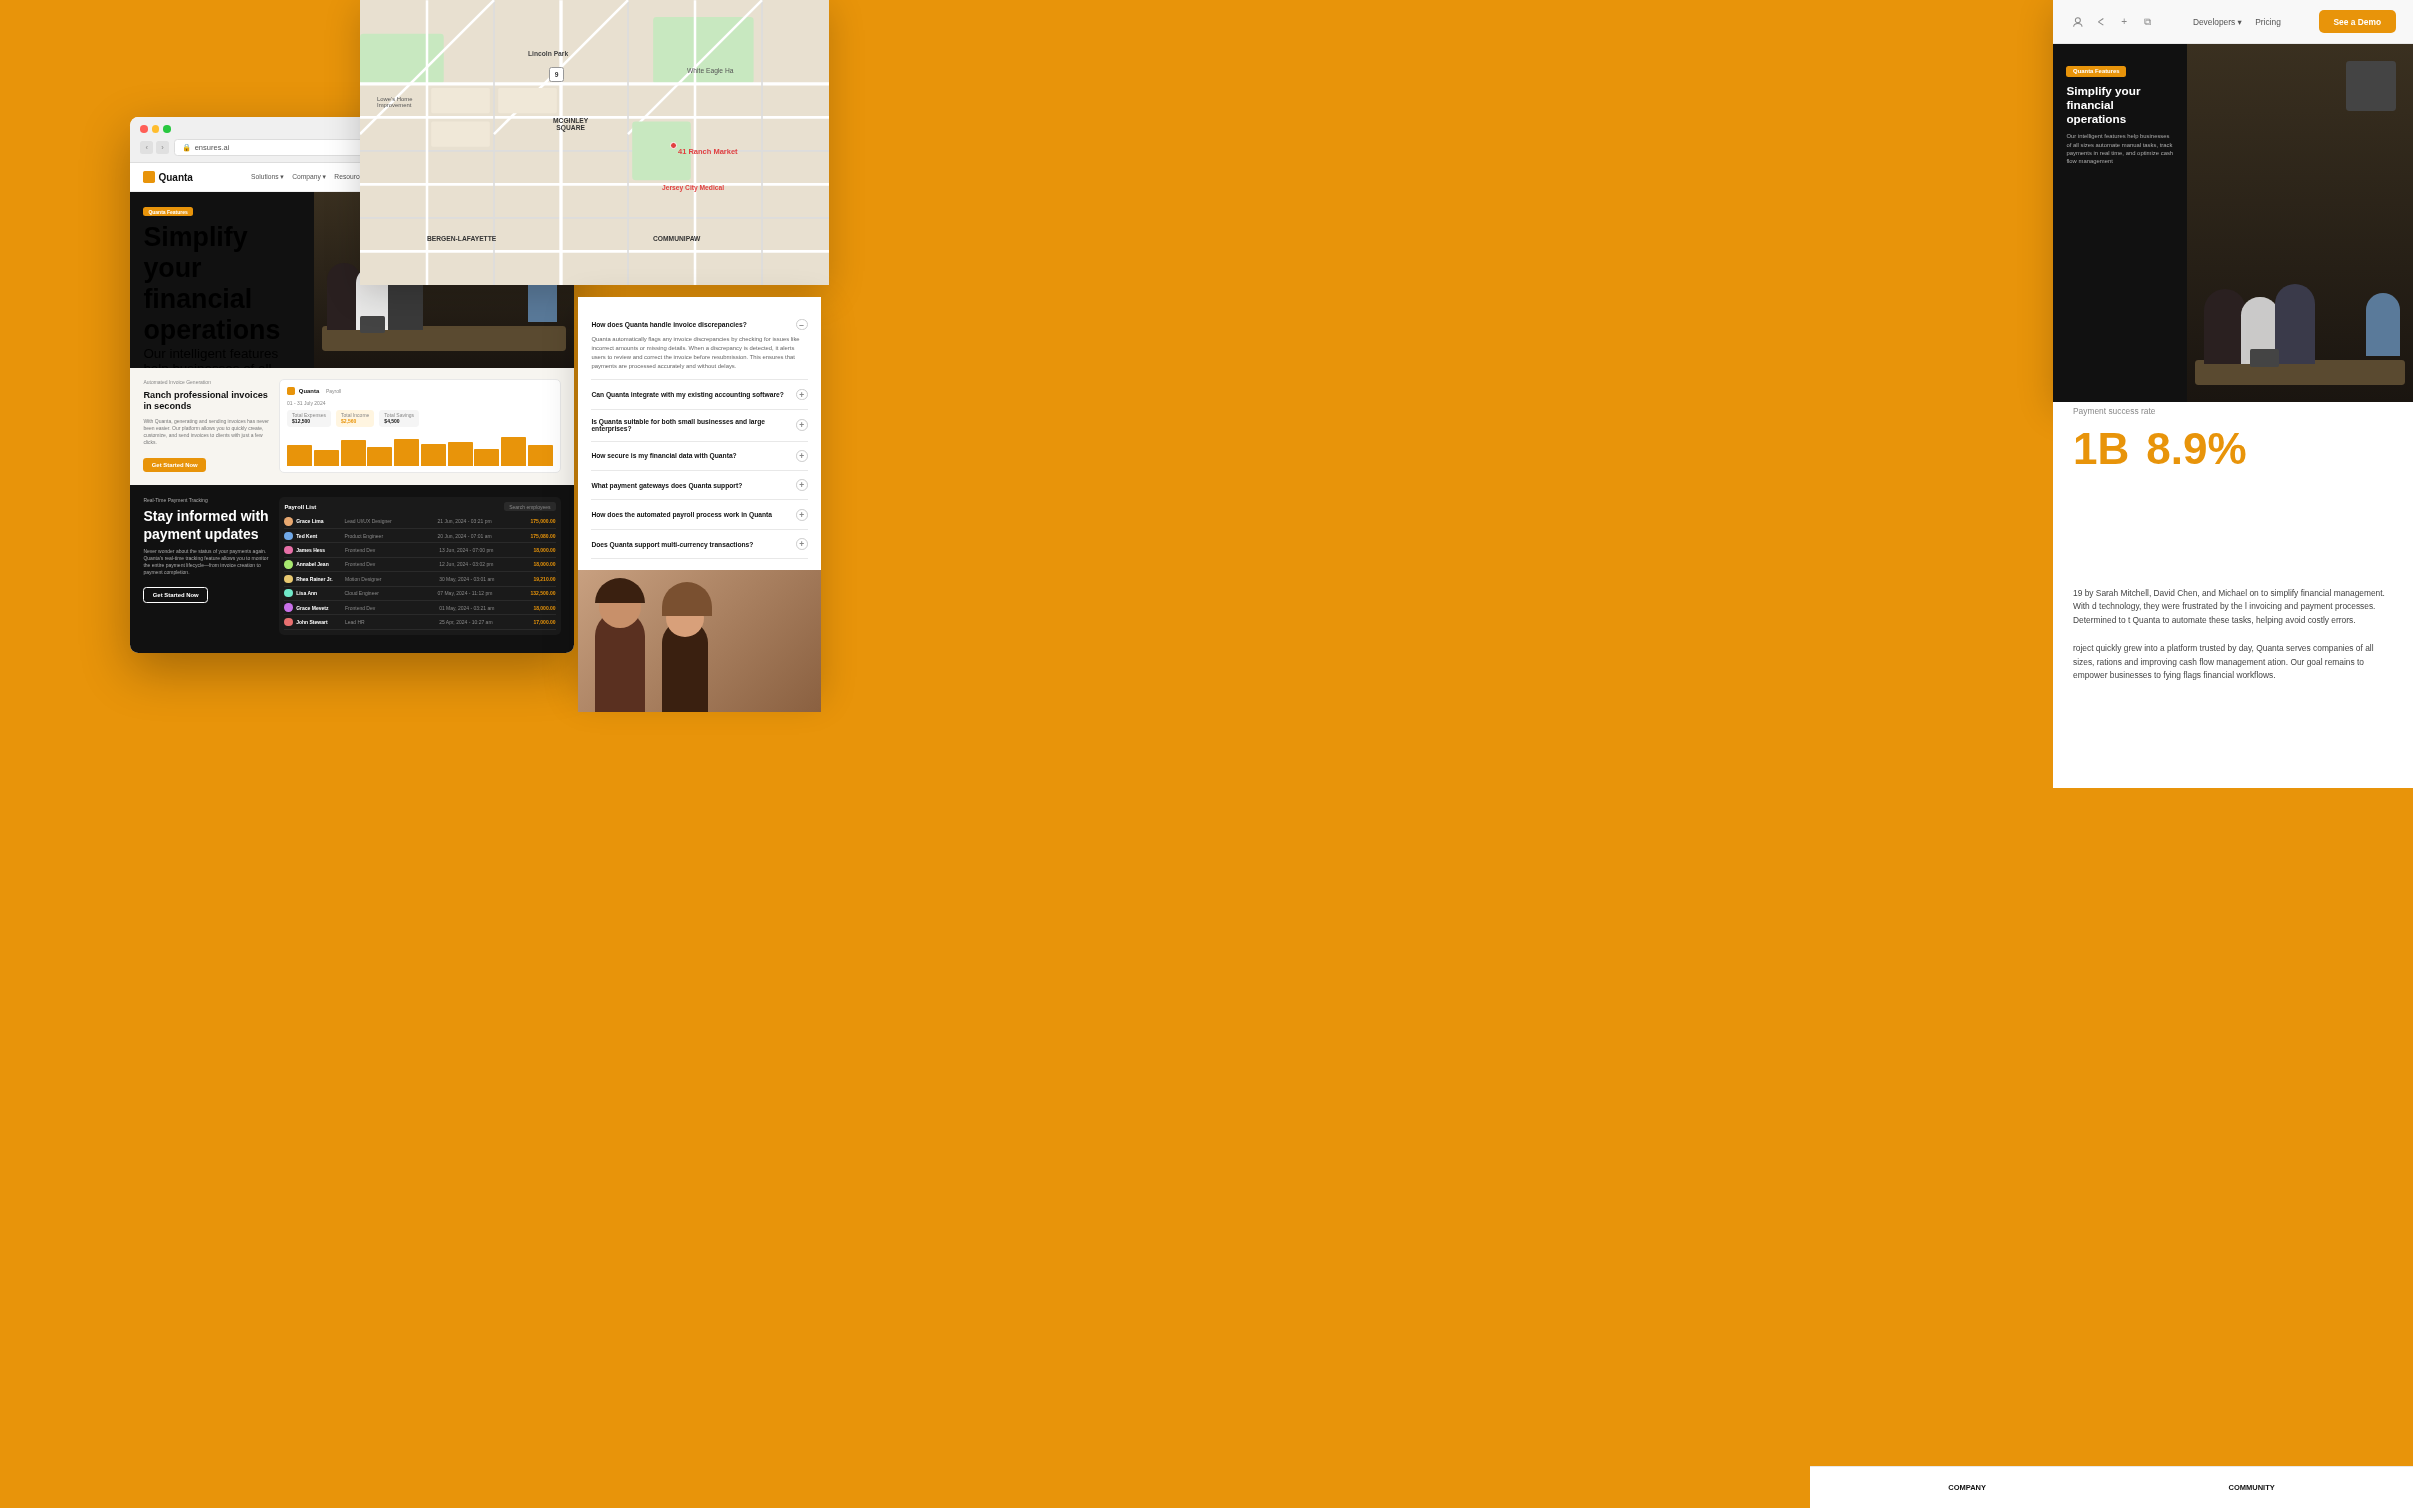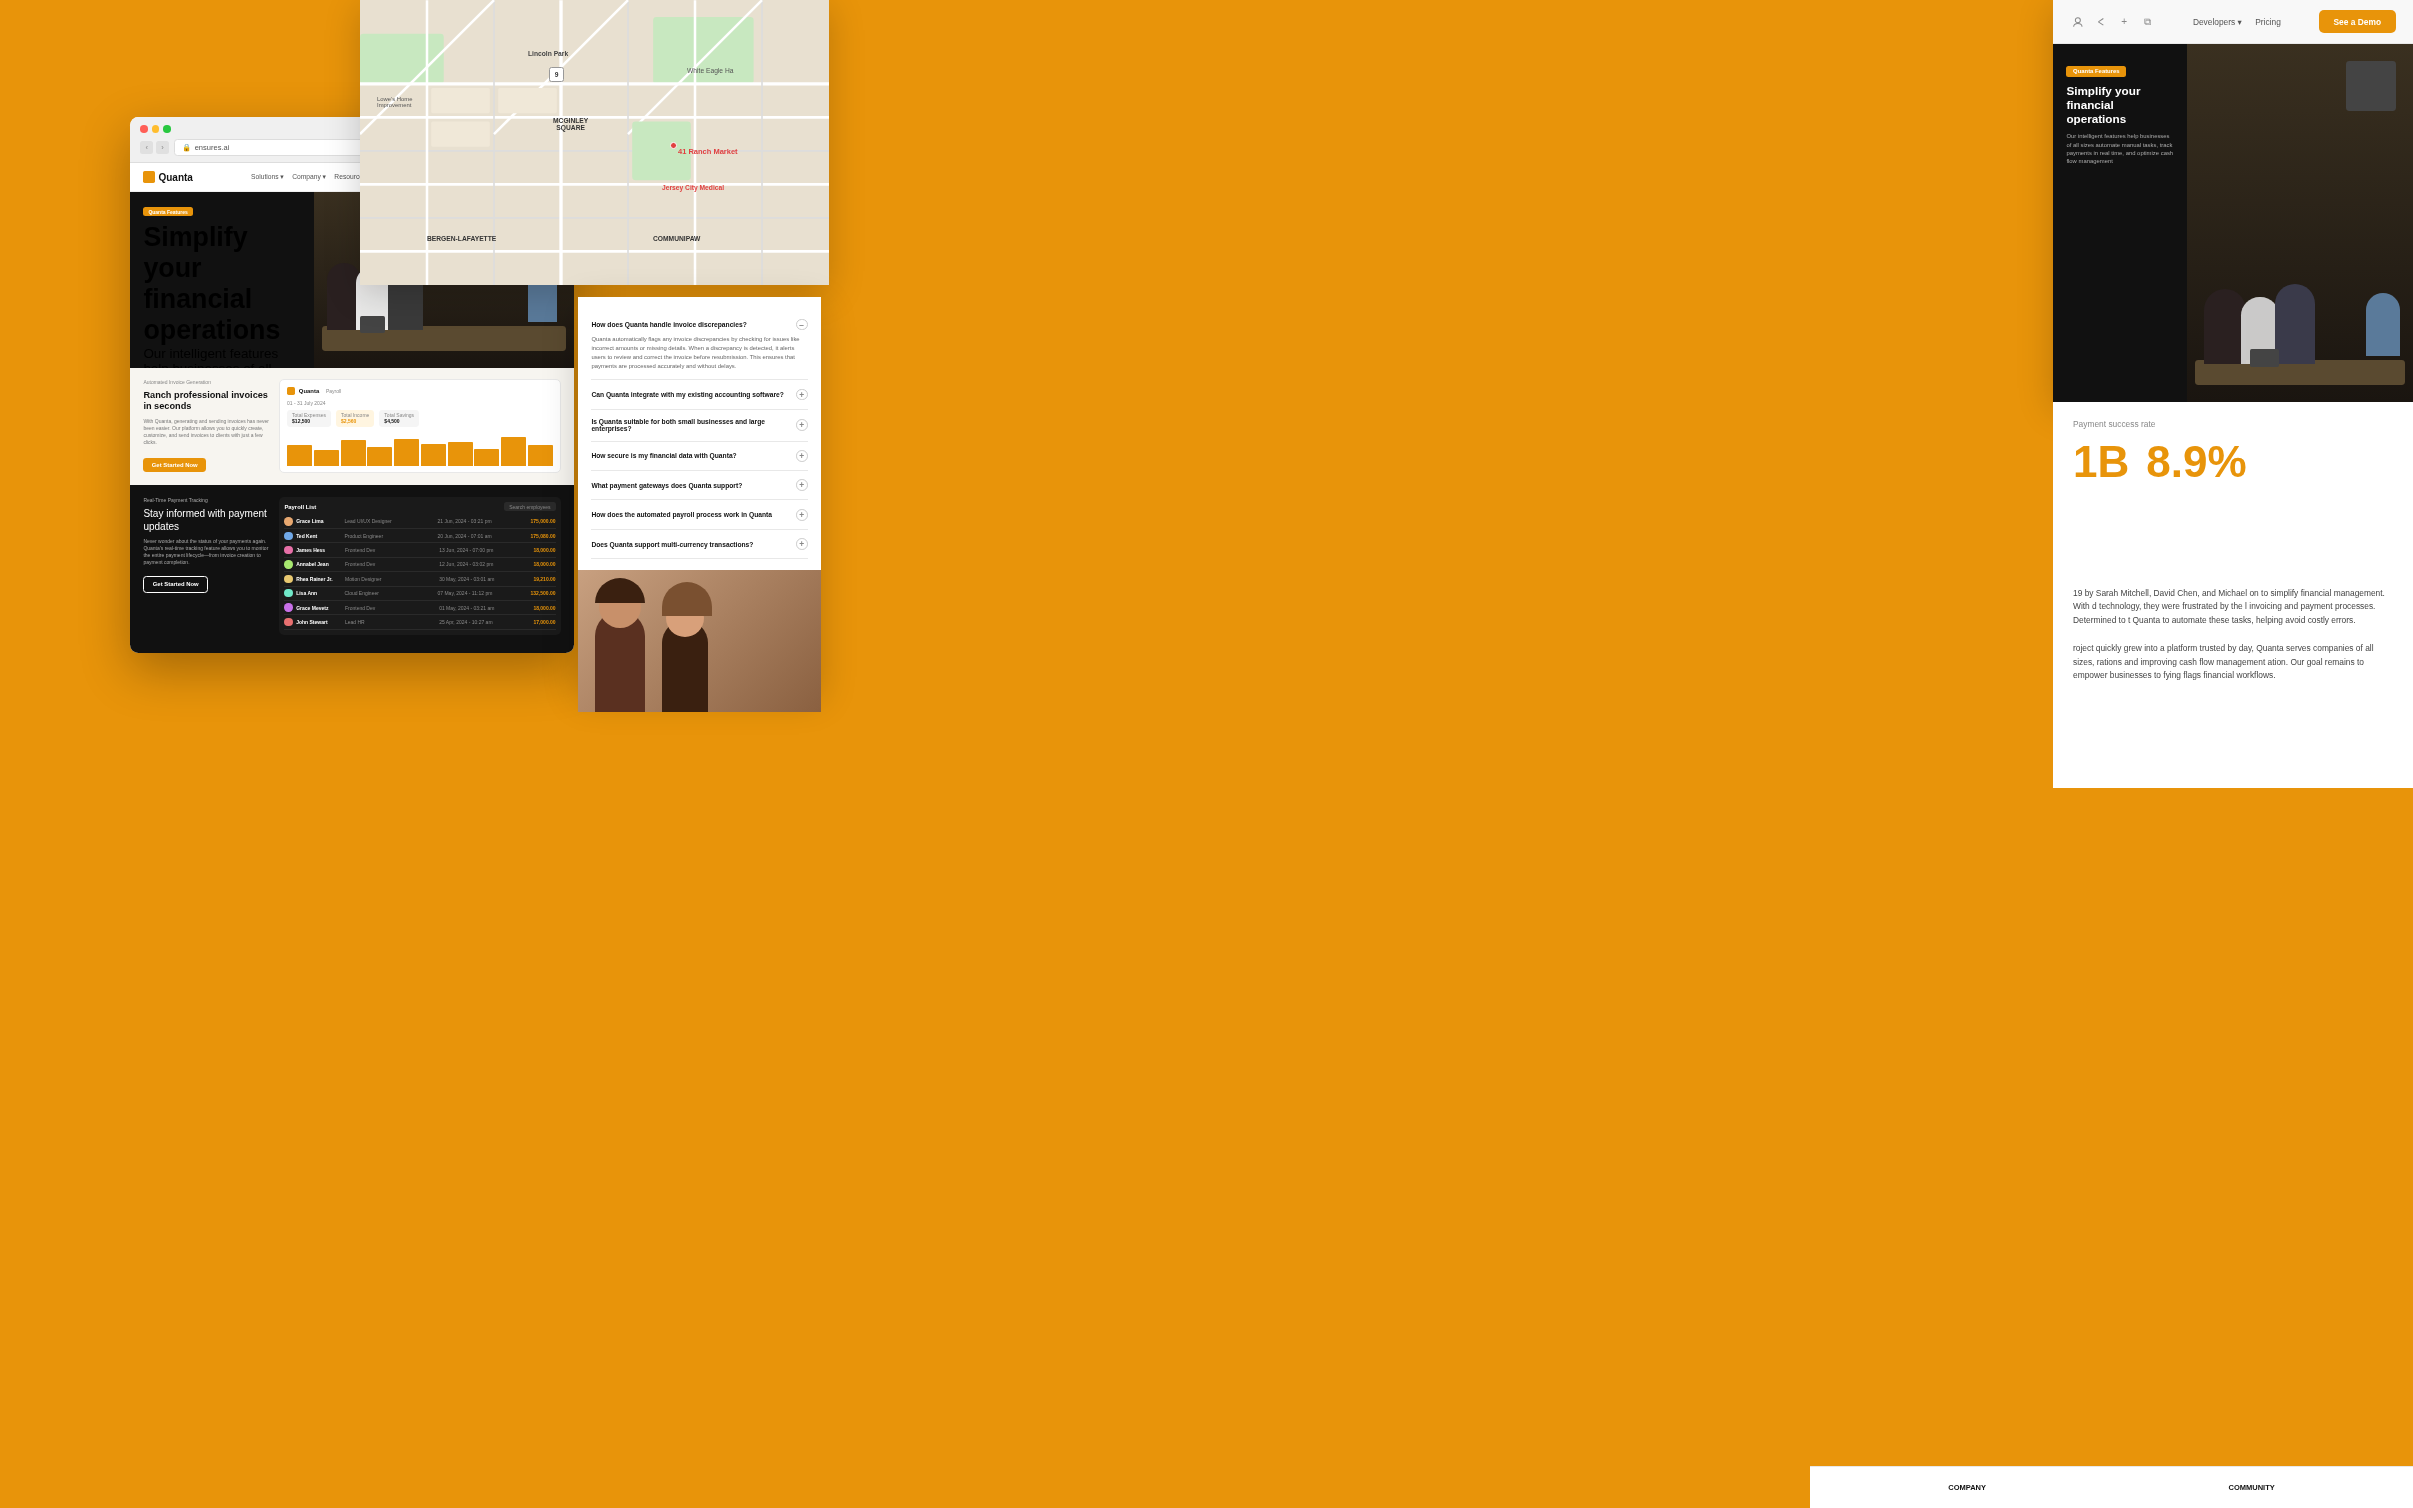--- a/index.html
+++ b/index.html
@@ -305,22 +305,22 @@
       flex-shrink: 0;
     }
 
     .payment-badge {
       font-size: 5px;
       color: #aaa;
       margin-bottom: 4.2px;
     }
 
     .payment-section h2 {
-      font-size: 10px;
-      font-weight: 400;
+      font-size: 14px;
+      font-weight: 700;
       margin-bottom: 5px;
       line-height: 1.3;
     }
 
     .payment-section p {
       font-size: 5px;
       color: #aaa;
       line-height: 1.4;
       margin-bottom: 8.4px;
     }
@@ -582,21 +582,21 @@
 
     
     .stats-section {
       position: absolute;
       right: 0px;
       top: 402px;
       width: 360px;
       height: 168px;
       background: #fff;
       overflow: hidden;
-      padding: 17px 20px;
+      padding: 4px 20px;
     }
 
     .payment-success-label {
       font-size: 8.4px;
       color: #888;
       margin-bottom: 10px;
       line-height: 1.3;
     }
 
     .stats-row {

